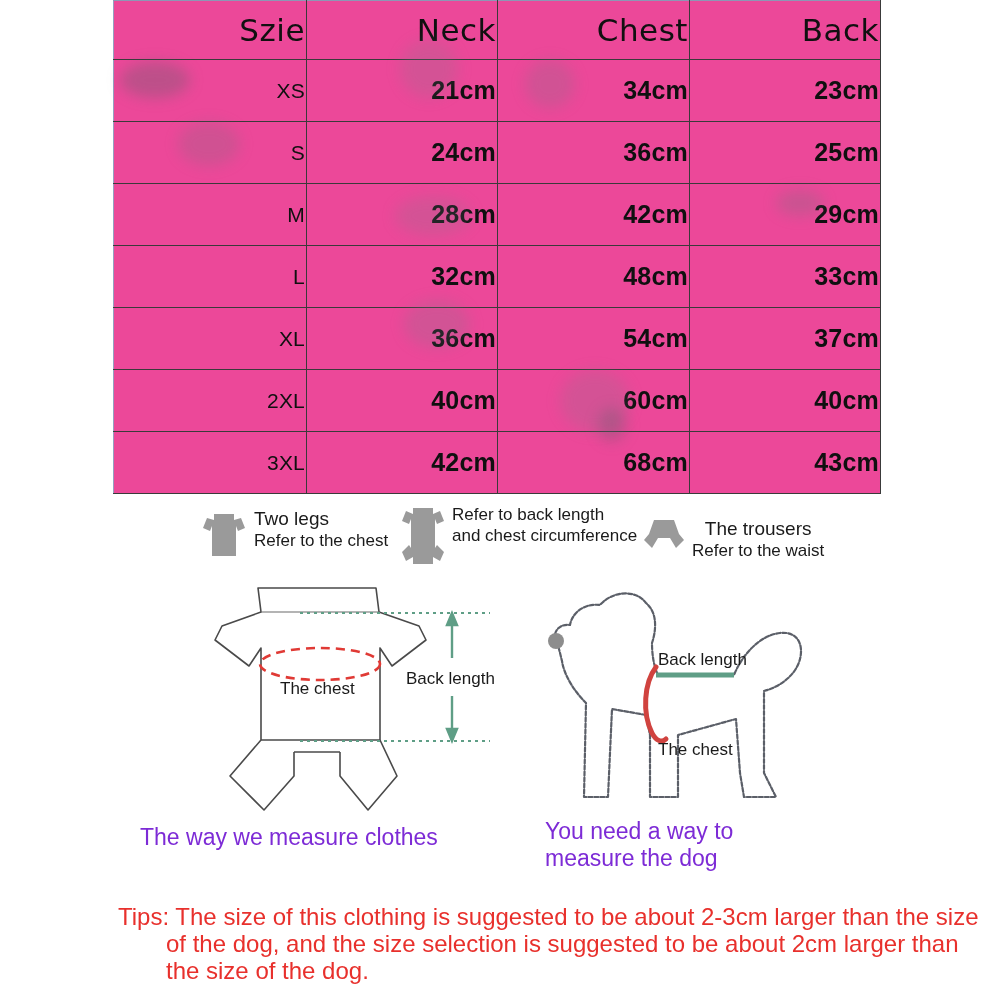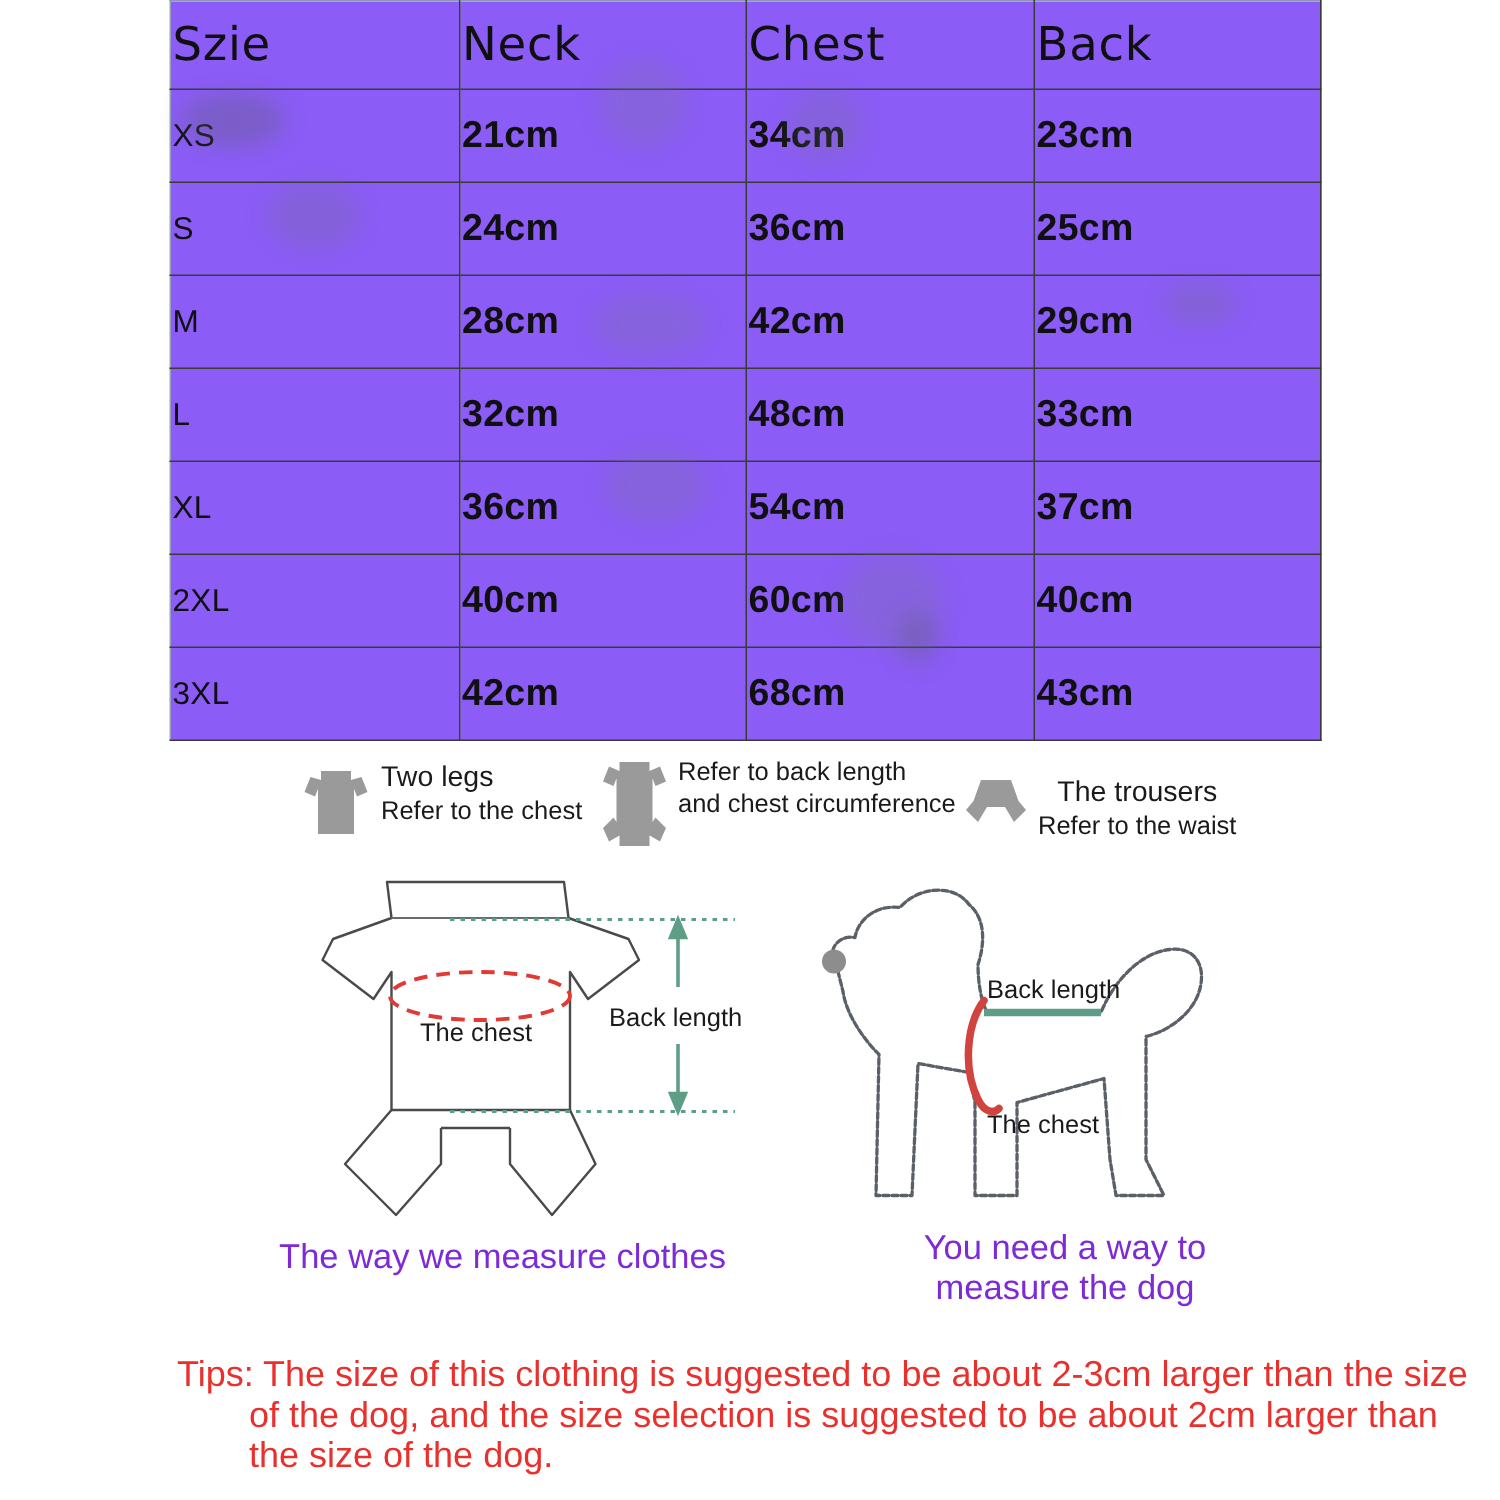--- a/index.html
+++ b/index.html
@@ -26,24 +26,24 @@
     border-collapse: collapse;
     table-layout: fixed;
   }
   #size-table col.c-size   { width: 193px; }
   #size-table col.c-neck   { width: 191px; }
   #size-table col.c-chest  { width: 192px; }
   #size-table col.c-back   { width: 191px; }
 
   #size-table th, #size-table td {
     border: 1.6px solid #3a3a3a;
-    text-align: left;
+    text-align: right;
     vertical-align: middle;
     color: #101010;
-    background: #8b5cf6;
+    background: #ec4899;
   }
   #size-table th {
     height: 56px;
     font-size: 31px;
     font-weight: 400;
     font-family: "DejaVu Sans", sans-serif;
     letter-spacing: 0.5px;
     border-top: 1.6px solid #8e96b5;
   }
   #size-table td {
@@ -102,21 +102,21 @@
     height: 245px;
   }
   .diagram-svg { position: absolute; }
 
   
   .caption {
     position: absolute;
     color: #7d2bd6;
     font-size: 23px;
     line-height: 27px;
-    text-align: center;
+    text-align: left;
     white-space: pre-line;
   }
   #caption-clothes { left: 140px; top: 824px; width: 390px; }
   #caption-dog     { left: 545px; top: 818px; width: 330px; }
 
   
   #tips {
     position: absolute;
     left: 118px;
     top: 903px;

